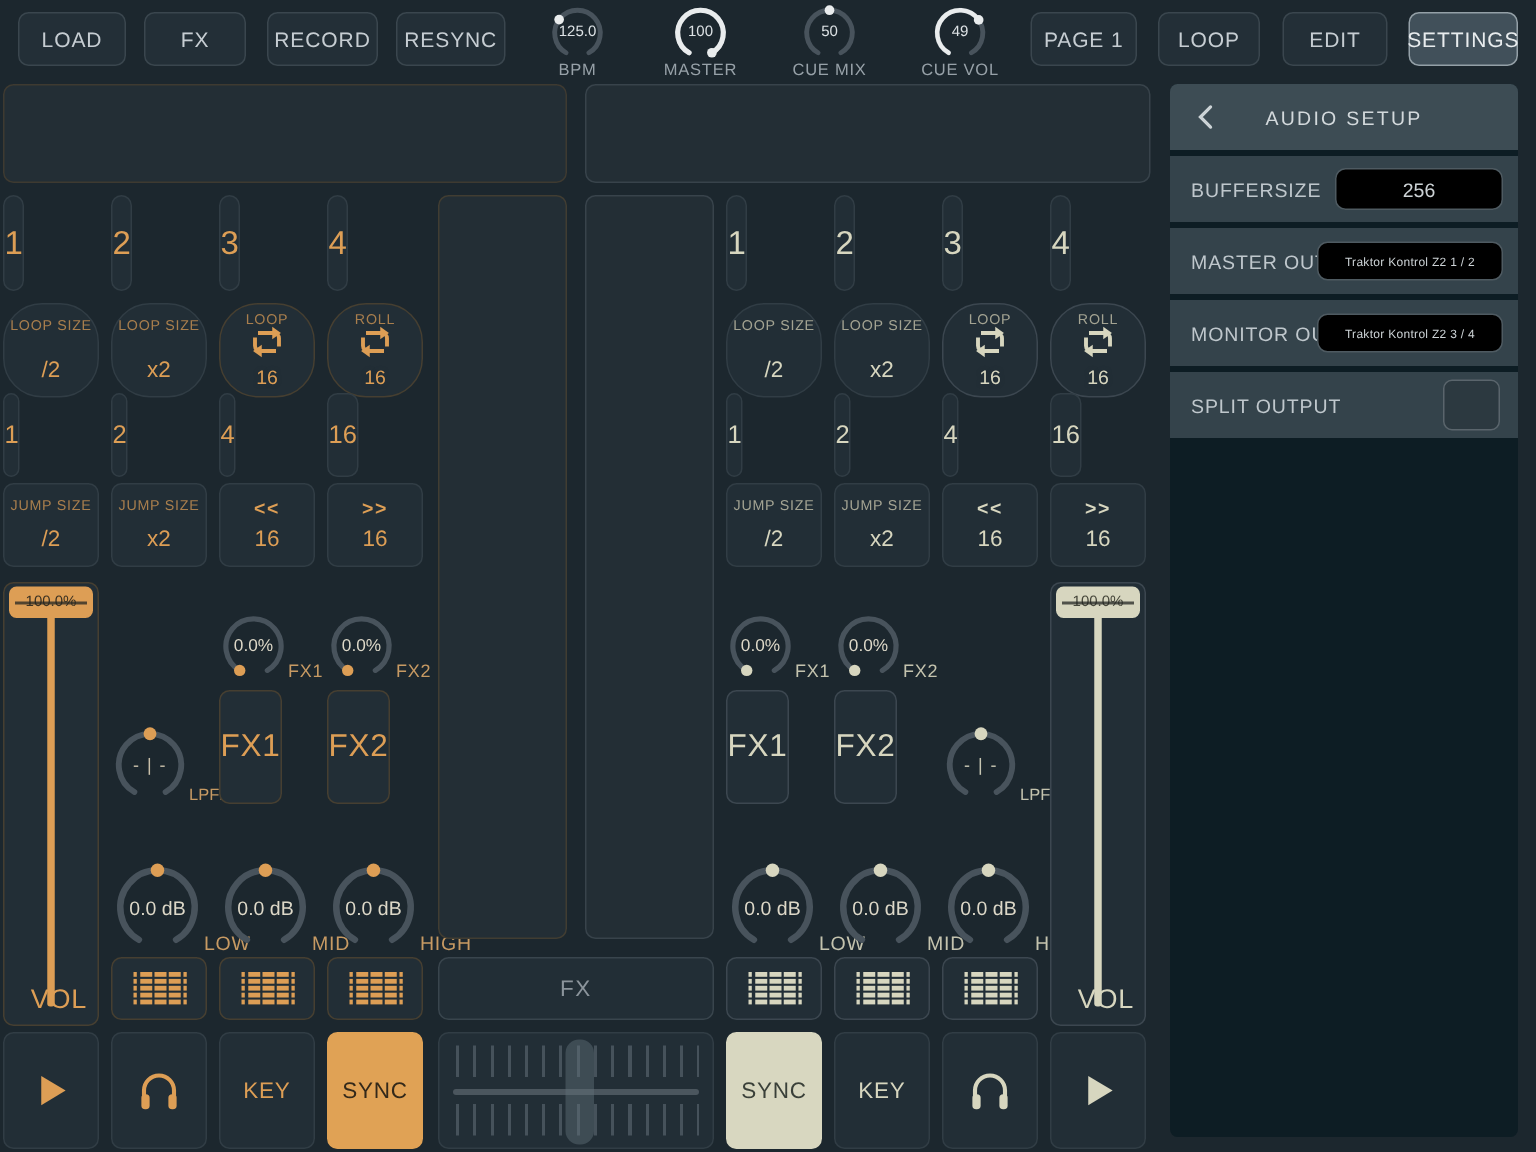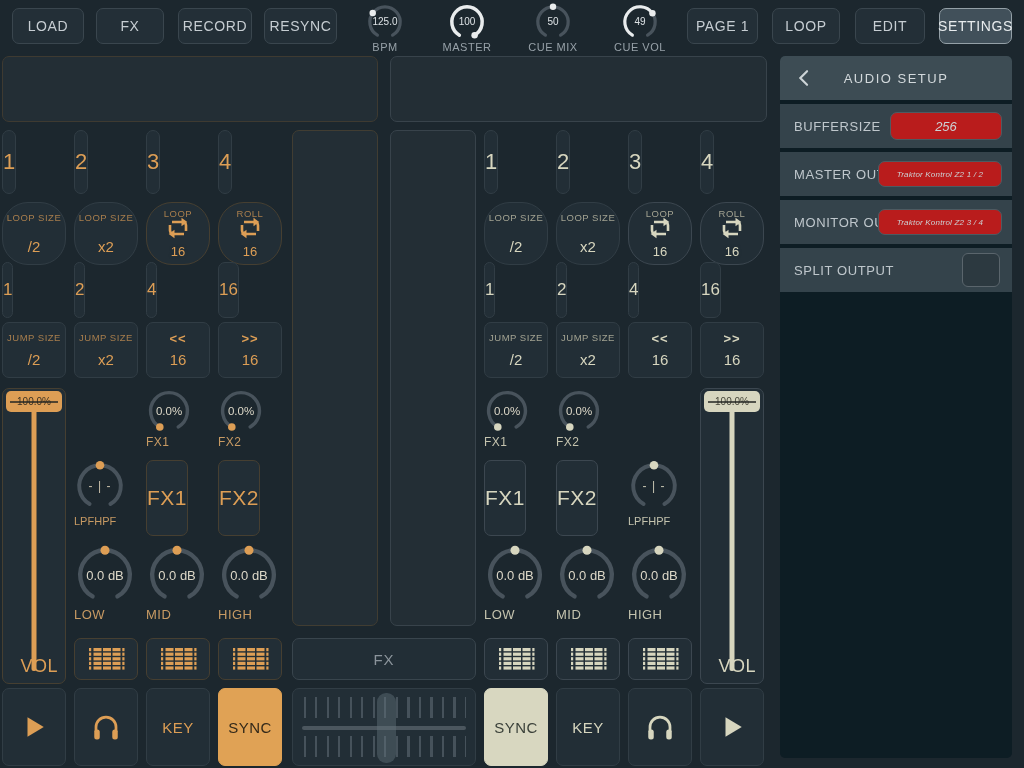--- a/index.html
+++ b/index.html
@@ -46,21 +46,21 @@
   .hot-num{font-size:22px;color:var(--accent);}
   .jnum{font-size:17px;color:var(--accent);}
   .cell-label{position:absolute;top:9px;width:100%;text-align:center;font-size:9.5px;letter-spacing:0.5px;color:var(--muted);}
   .cell-value{position:absolute;bottom:9px;width:100%;text-align:center;font-size:15px;color:var(--accent);}
   .loop-cell .cell-label{top:5px;z-index:0;}
   .loop-icon{position:absolute;left:50%;top:13px;transform:translateX(-50%);color:var(--accent);z-index:1;}
   .loop-cell .cell-value{bottom:5px;z-index:2;font-size:13px;text-shadow:0 0 3px #222e36;}
   .arrow-label{position:absolute;top:8px;width:100%;text-align:center;font-size:13px;font-weight:bold;color:var(--accent);letter-spacing:1px;}
 
   
-  .dknob{position:absolute;width:64px;display:flex;flex-direction:column;align-items:flex-start;}
+  .dknob{position:absolute;width:64px;display:flex;flex-direction:row;align-items:flex-end;}
   .dk-circle{position:relative;}
   .dk-circle svg{display:block;}
   .dk-value{position:absolute;inset:0;display:flex;align-items:center;justify-content:center;color:#ddd8c8;}
   .arc-d{fill:none;stroke:#48535c;stroke-width:3;stroke-linecap:round;}
   .dot-a{fill:var(--accent);}
   .dknob-label{margin-top:1px;font-size:12px;color:var(--soft);letter-spacing:0.5px;}
   .fxk .dk-value{font-size:11.5px;}
   .eqk .dk-value{font-size:13px;}
   .eqk .dknob-label{font-size:13px;}
   .filter-labels{display:flex;margin-top:3px;font-size:11px;color:var(--soft);}
@@ -104,22 +104,22 @@
   #wave-a{left:2px;width:376px;border-color:#3e3a31;}
   #wave-b{left:390px;width:377px;border-color:#38434b;}
 
   
   #sidebar{position:absolute;left:780px;top:56px;width:232px;height:702px;background:#0d1d24;border-radius:5px;overflow:hidden;}
   #sb-header{position:relative;height:44px;background:#3d4c54;display:flex;align-items:center;justify-content:center;margin-bottom:4px;}
   #sb-title{color:#d3d9dc;font-size:13px;letter-spacing:1.5px;}
   #sb-back{position:absolute;left:14px;top:13px;width:18px;height:18px;color:#ccd3d6;cursor:pointer;}
   .sb-row{position:relative;height:44px;background:#34434b;margin-bottom:4px;display:flex;align-items:center;}
   .sb-label{margin-left:14px;font-size:13px;color:#bfc7cc;letter-spacing:0.6px;}
-  .sb-chip{position:absolute;right:10px;top:8px;width:112px;height:28px;background:#b91c1c;border:1px solid #4e5a61;border-radius:7px;
-           display:flex;align-items:center;justify-content:center;color:#ccd2d5;font-size:13px;box-sizing:border-box;font-style:italic;}
+  .sb-chip{position:absolute;right:10px;top:8px;width:112px;height:28px;background:#000000;border:1px solid #4e5a61;border-radius:7px;
+           display:flex;align-items:center;justify-content:center;color:#ccd2d5;font-size:13px;box-sizing:border-box;}
   .sb-chip.small{width:124px;height:26px;top:9px;font-size:8px;letter-spacing:0.2px;}
   .sb-check{position:absolute;right:12px;top:5px;width:38px;height:34px;background:#2c3940;border:1px solid #5a656c;border-radius:6px;box-sizing:border-box;}
 
   svg{overflow:visible;}
 </style>
 </head>
 <body>
 
 <svg width="0" height="0" style="position:absolute">
   <defs>

